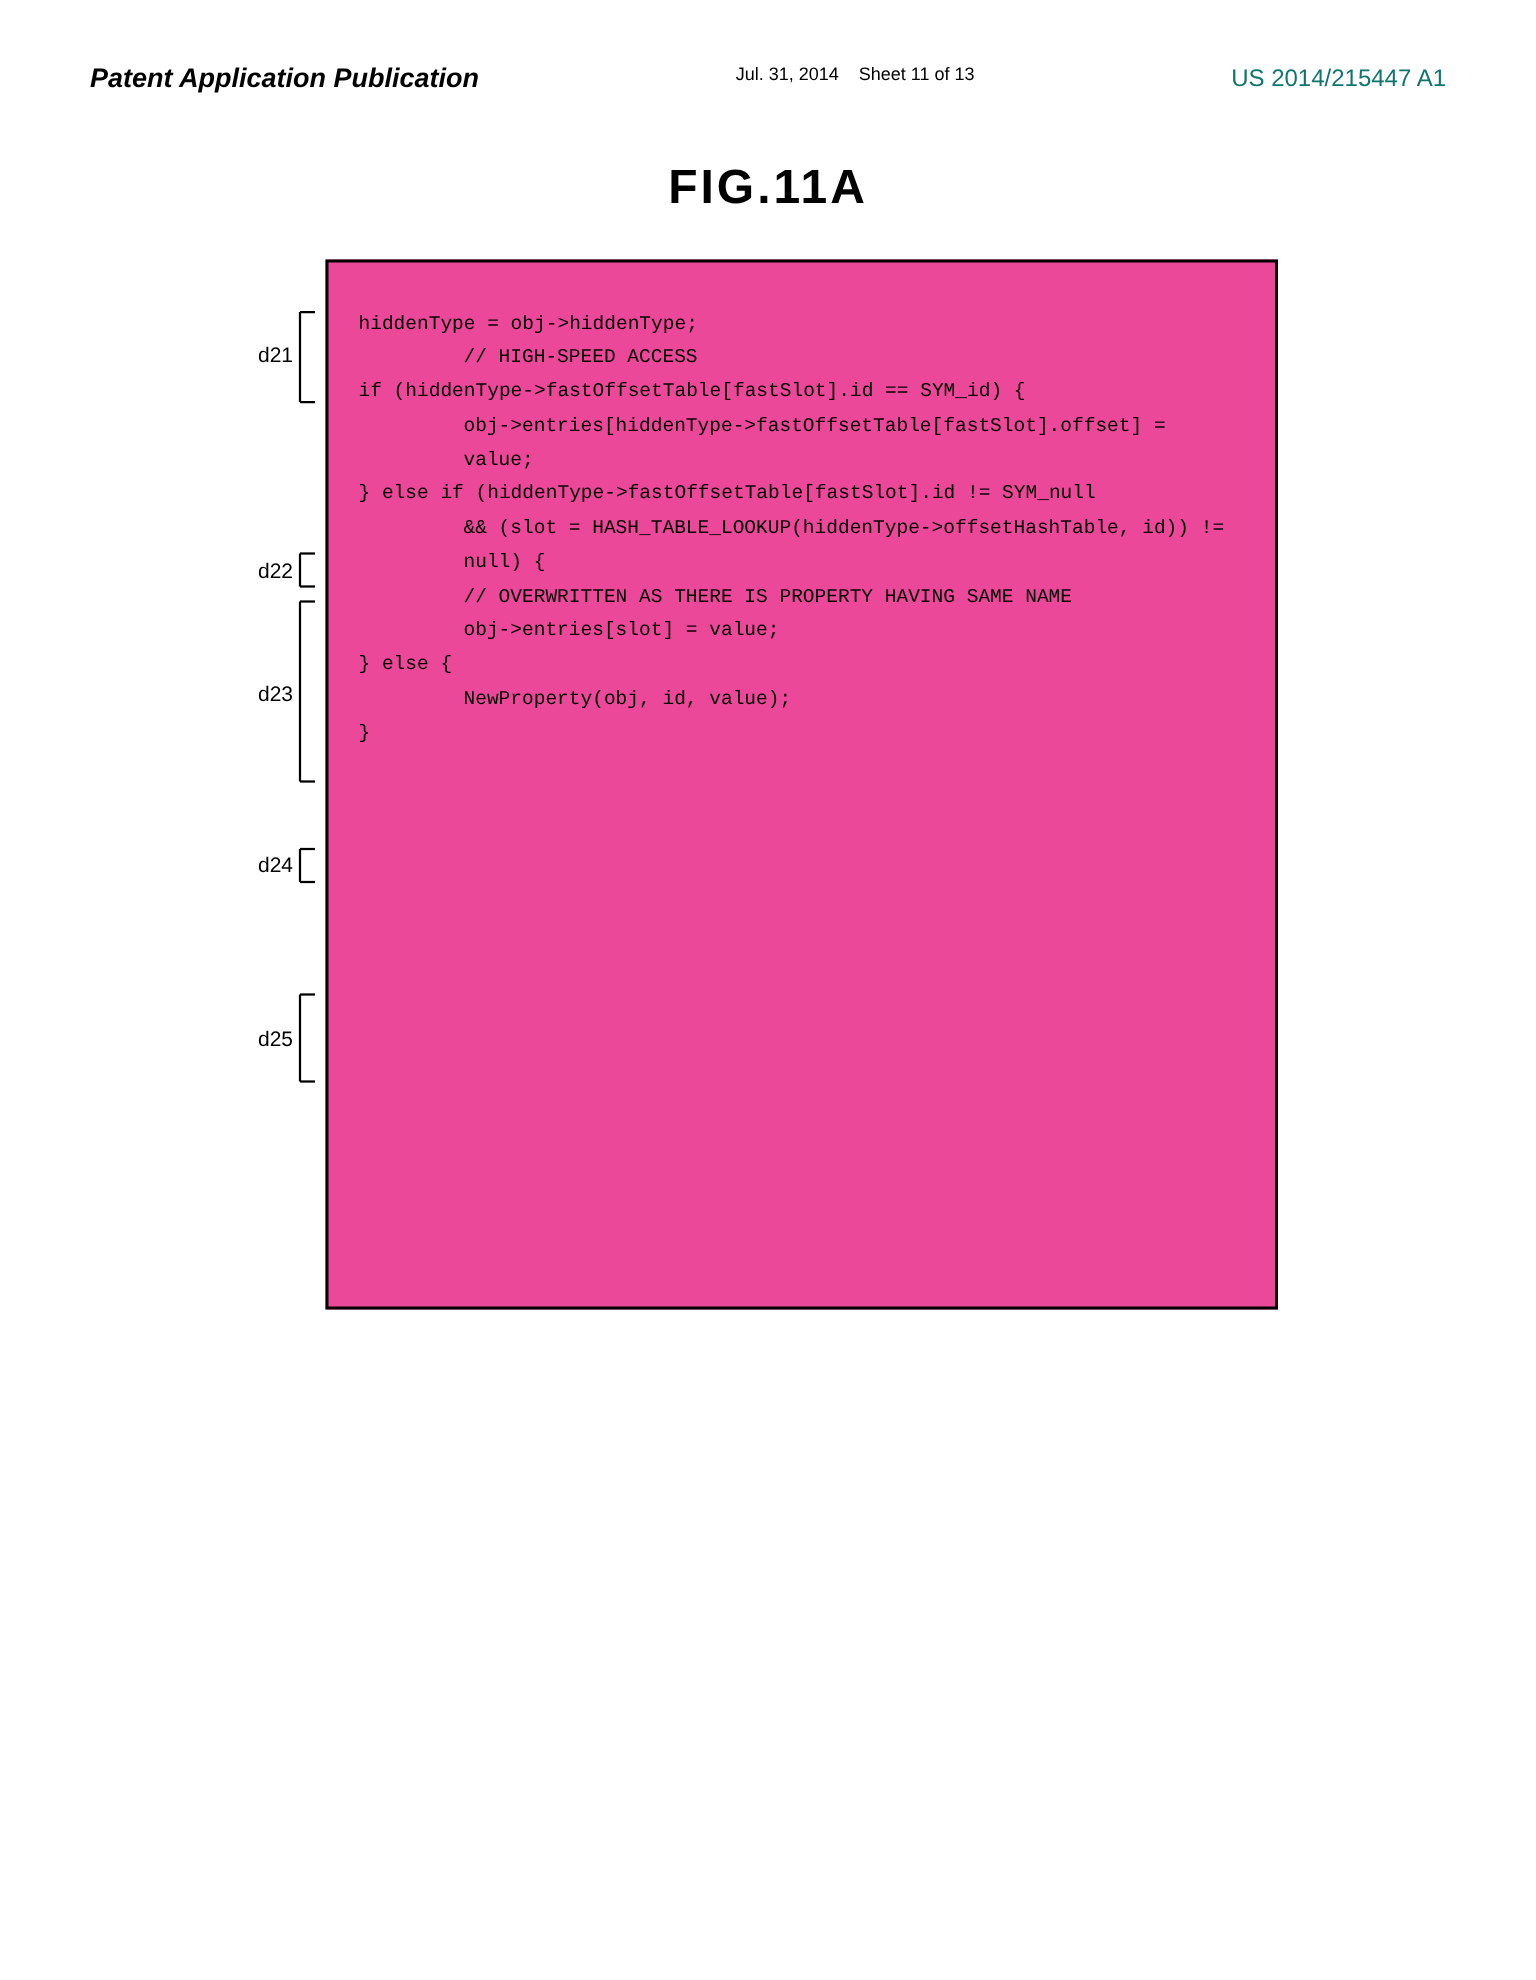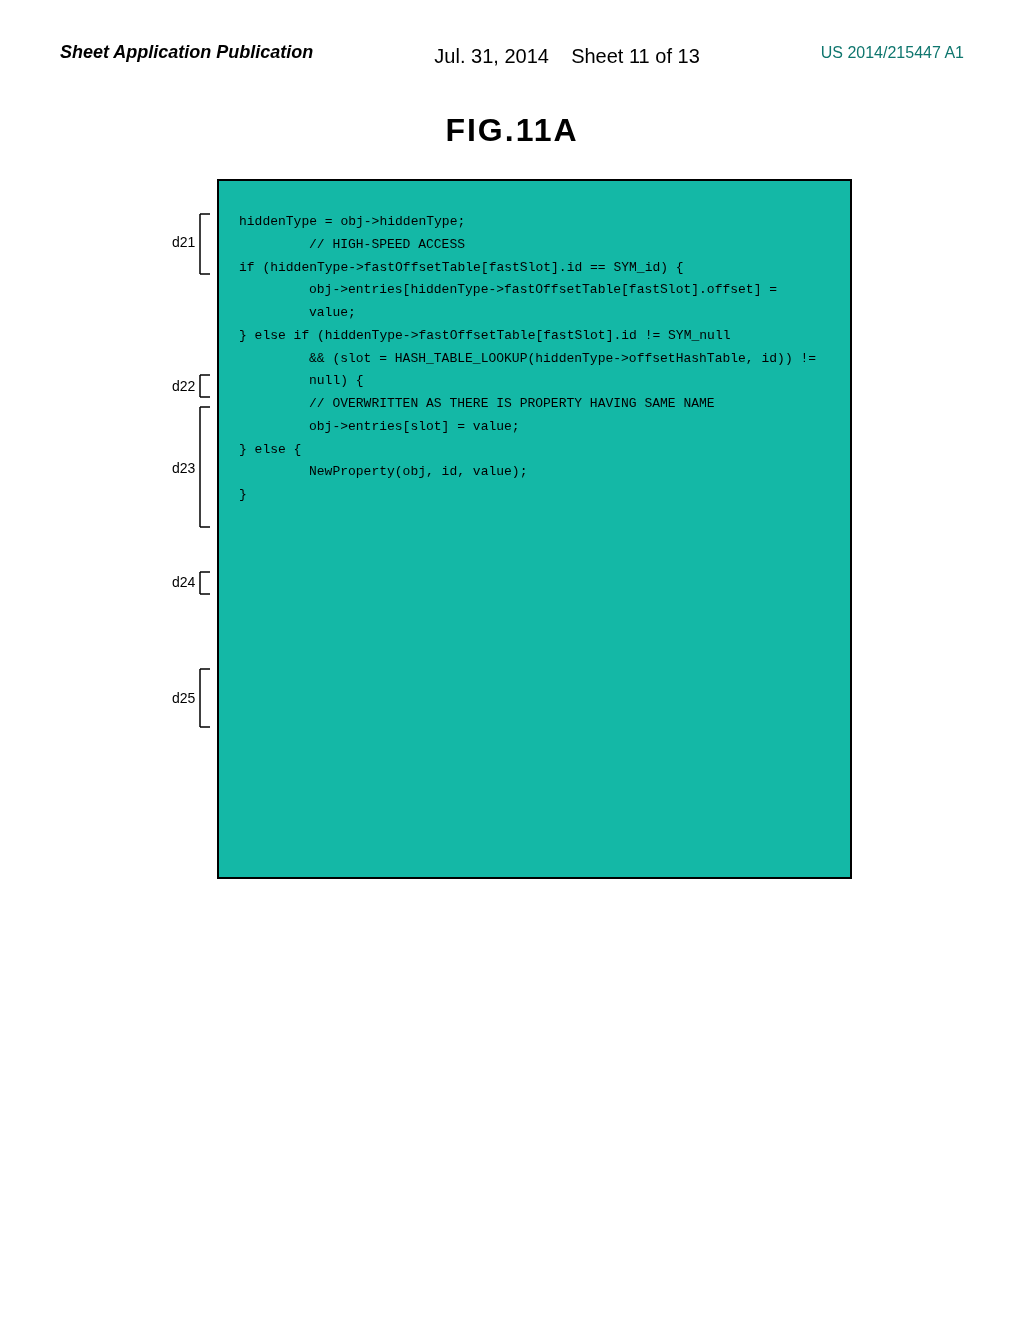--- a/index.html
+++ b/index.html
@@ -35,21 +35,21 @@
 
     .header-left {
       font-size: 18px;
       font-weight: bold;
       font-style: italic;
       color: #000;
       line-height: 1.4;
     }
 
     .header-center {
-      font-size: 20px;
+      font-size: 12px;
       color: #000;
       text-align: center;
       line-height: 1.6;
     }
 
     .header-right {
       font-size: 16px;
       color: #0f766e;
       text-align: right;
       line-height: 1.6;
@@ -74,21 +74,21 @@
       font-weight: bold;
       margin-bottom: 30px;
       font-family: Arial, sans-serif;
       letter-spacing: 2px;
     }
 
     .code-box {
       border: 2px solid #000;
       width: 680px;
       padding: 30px 20px 12px 20px;
-      background: #14b8a6;
+      background: #ec4899;
       position: relative;
       min-height: 700px;
     }
 
     .code-block {
       font-family: 'Courier New', Courier, monospace;
       font-size: 13.5px;
       line-height: 1.7;
       color: #000;
       position: relative;
@@ -103,21 +103,21 @@
       display: block;
       color: #000;
     }
   </style>
 </head>
 <body>
 
 <div class="page">
   <div class="header">
     <div class="header-left">
-      <span>Sheet Application Publication</span>
+      <span>Patent Application Publication</span>
     </div>
     <div class="header-center">
       <span>Jul. 31, 2014</span>&nbsp;&nbsp;&nbsp;
       <span>Sheet 11 of 13</span>
     </div>
     <div class="header-right">
       <span>US 2014/215447 A1</span>
     </div>
   </div>
 

